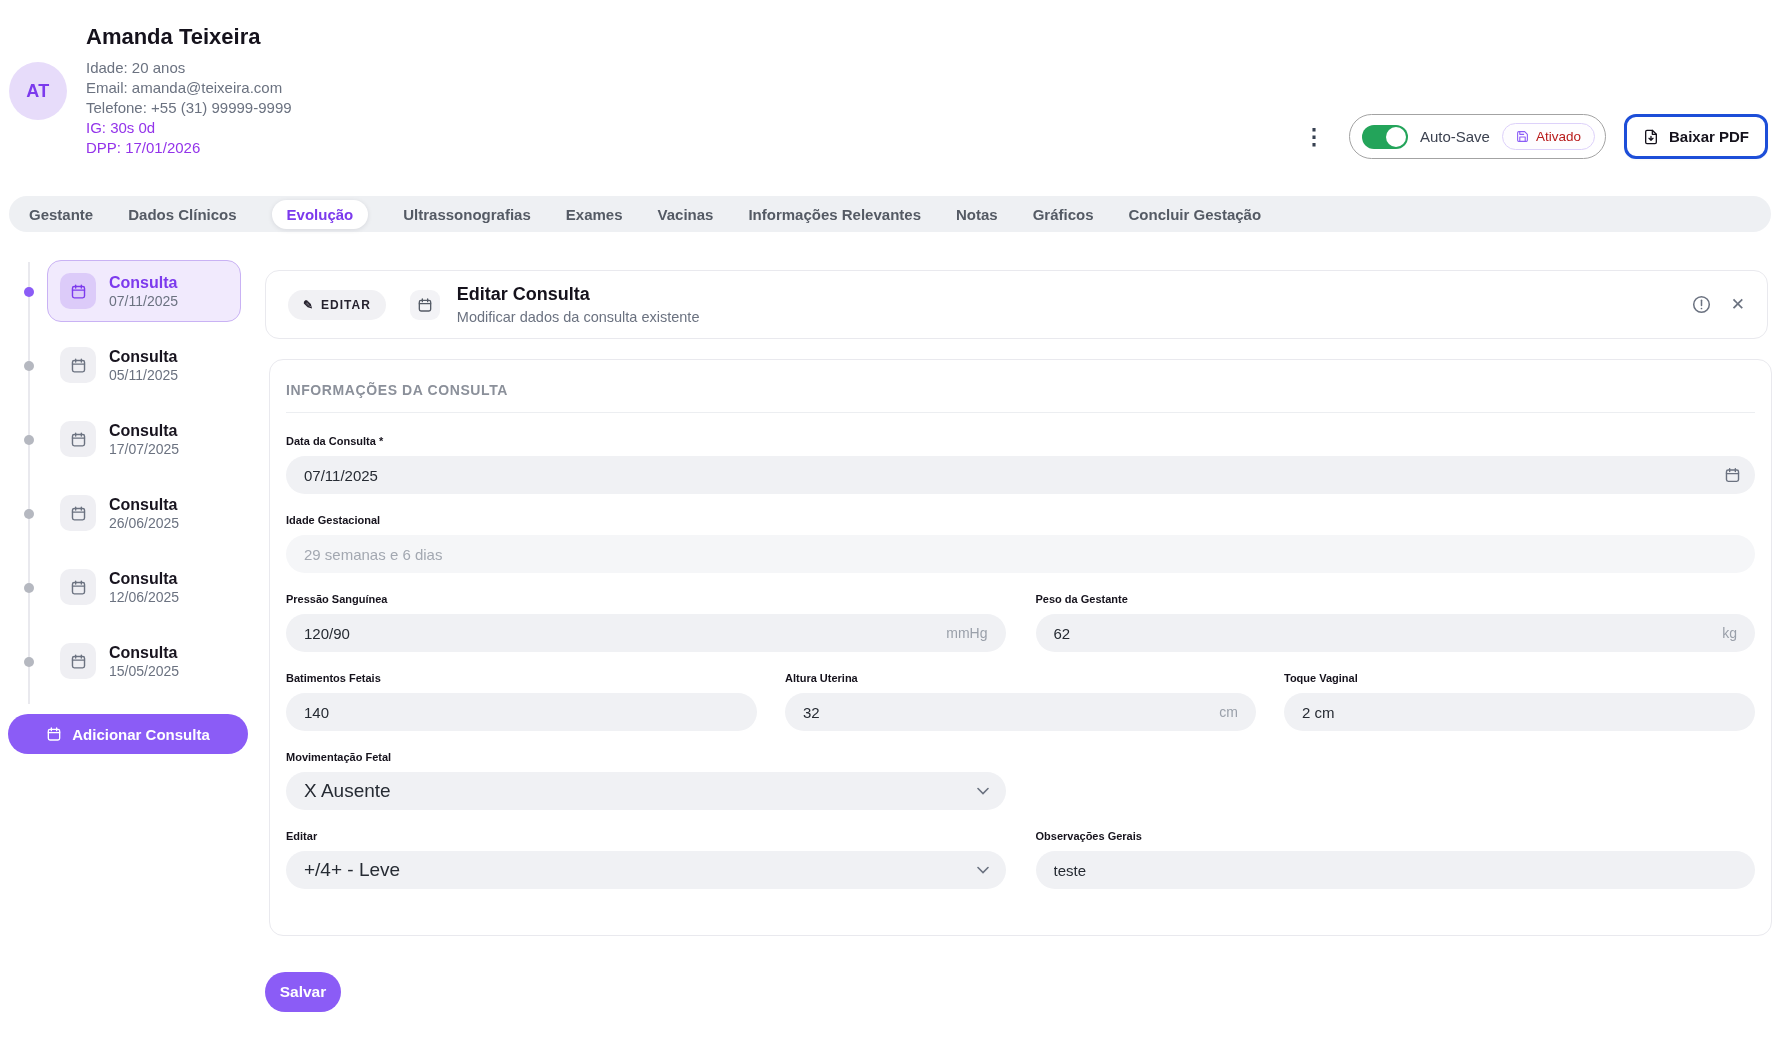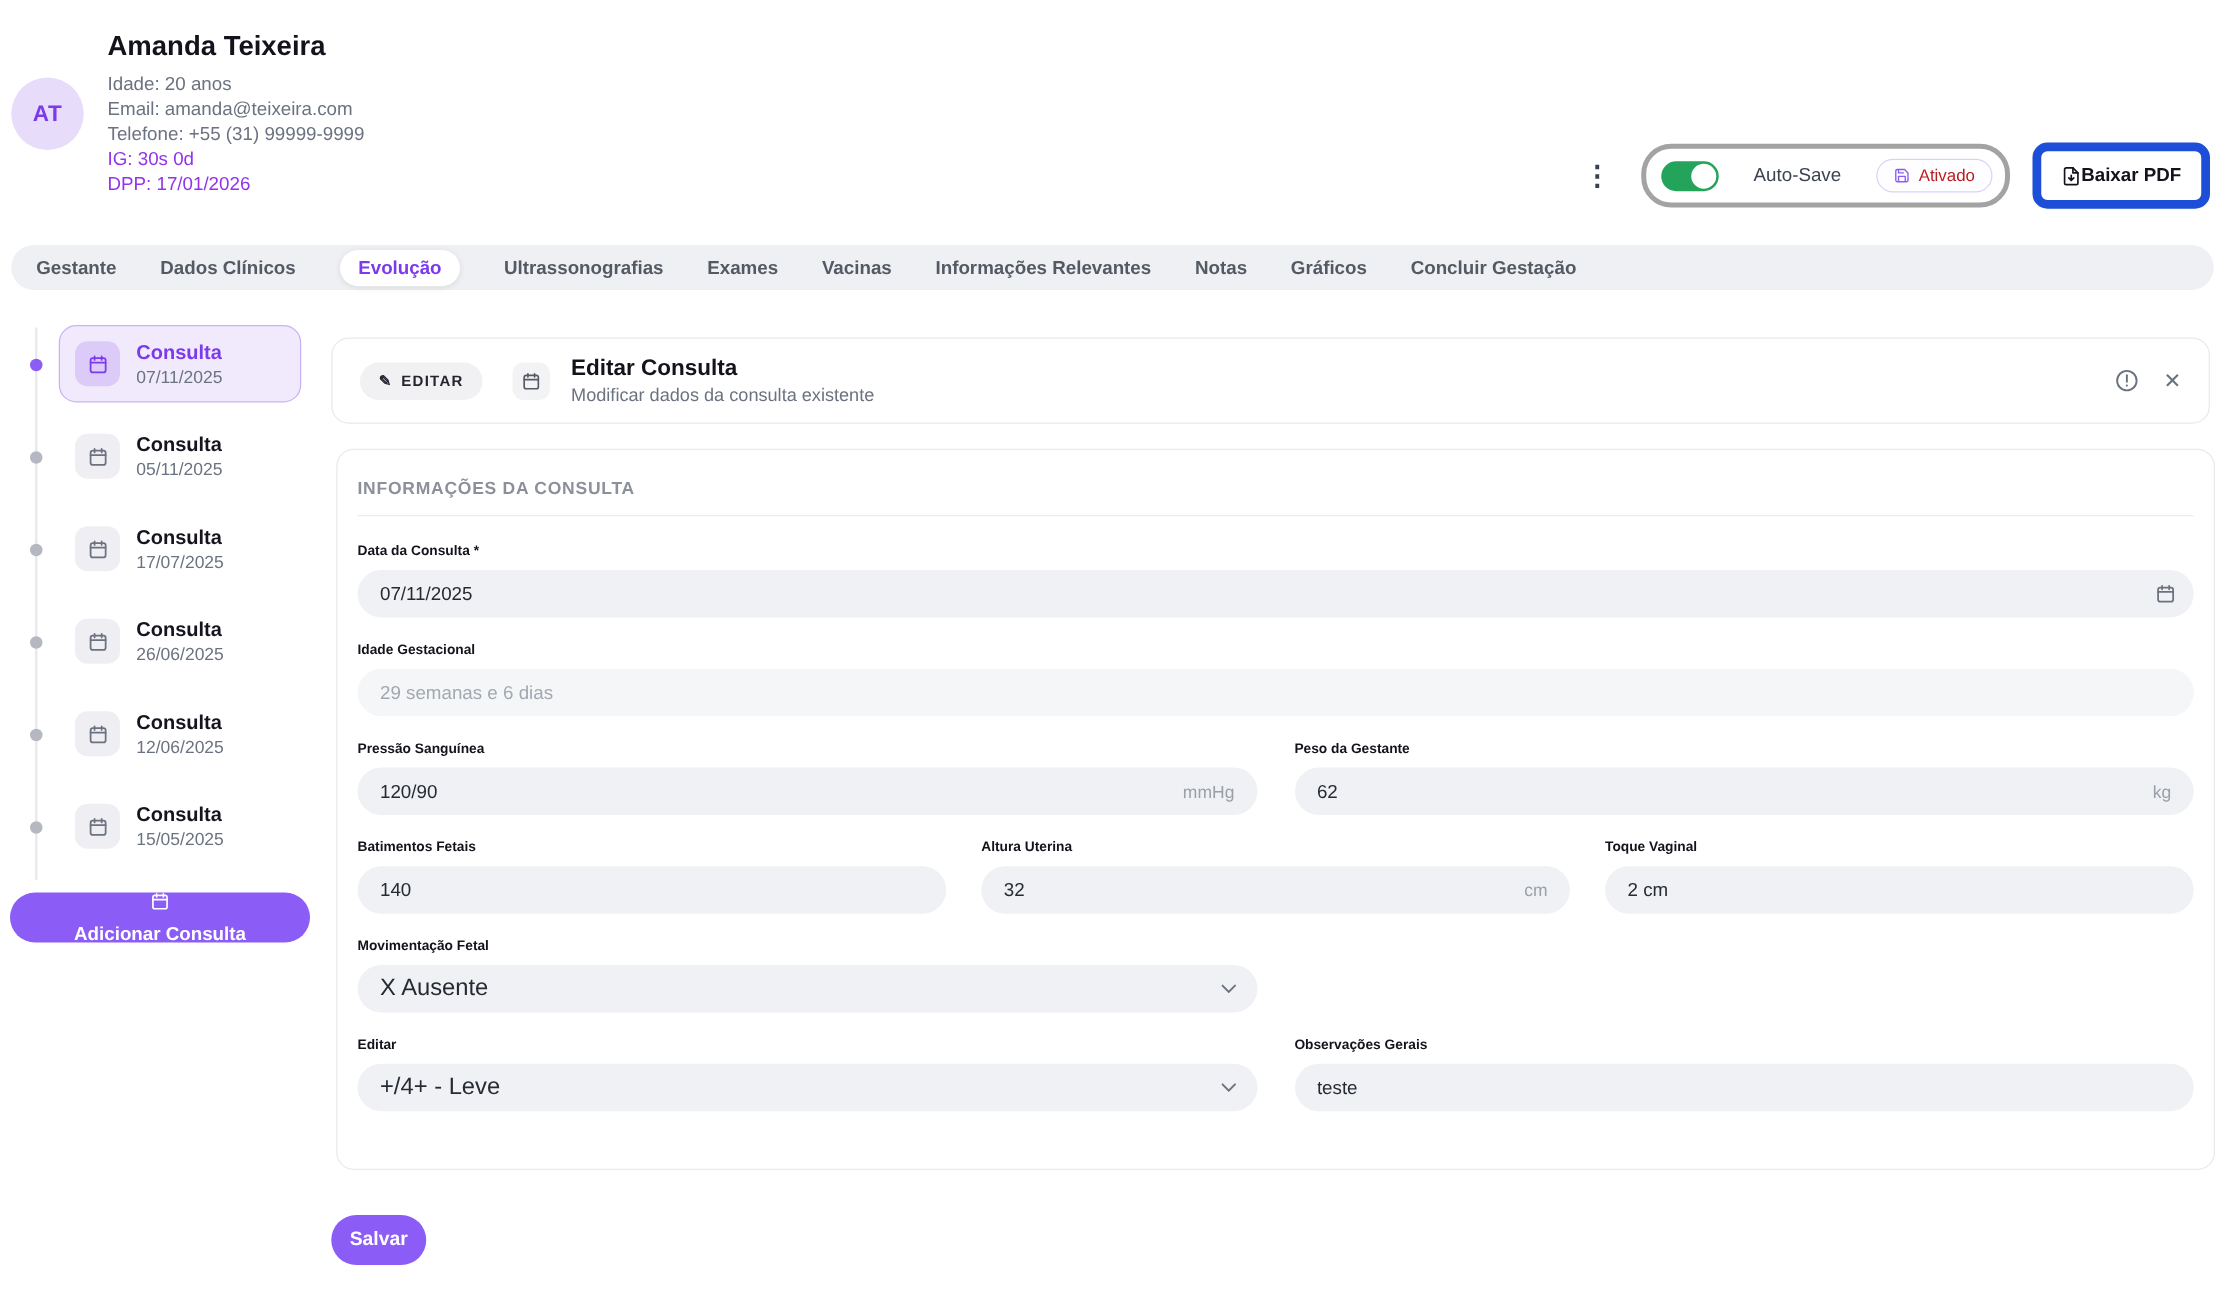--- a/index.html
+++ b/index.html
@@ -11,29 +11,29 @@
     background:#e7dcfa; color:#7c3aed; font-weight:bold; font-size:18px;
     display:flex; align-items:center; justify-content:center; letter-spacing:.5px; }
   .patient-info { position:absolute; left:86px; top:24px; }
   .patient-name { font-size:22px; font-weight:bold; color:#15121c; margin-bottom:8px; }
   .patient-line { font-size:15px; color:#6b7280; line-height:20px; }
   .patient-line.purple { color:#9333ea; }
 
   
   .header-controls { position:absolute; right:12px; top:114px; display:flex; align-items:center; gap:18px; }
   .kebab { font-size:22px; font-weight:bold; color:#374151; line-height:1; padding:4px 6px; cursor:pointer; }
-  .autosave-pill { display:flex; align-items:center; gap:28px; padding:8px 10px 8px 12px;
-    border:4px solid #a3a3a3; border-radius:24px; background:#fff; }
+  .autosave-pill { display:flex; align-items:center; gap:12px; padding:8px 10px 8px 12px;
+    border:1px solid #a3a3a3; border-radius:24px; background:#fff; }
   .toggle { width:46px; height:24px; border-radius:12px; background:#23a45a; position:relative; cursor:pointer; }
   .toggle .knob { position:absolute; right:2px; top:2px; width:20px; height:20px; border-radius:50%; background:#fff; }
   .autosave-label { font-size:15px; color:#3c4250; font-weight:500; }
   .status-pill { display:flex; align-items:center; gap:7px; padding:5px 13px; border:1px solid #ddd1fa;
     border-radius:16px; color:#b91c1c; font-size:13.5px; background:#fefdff; }
-  .pdf-button { display:flex; align-items:center; gap:0; padding:11px 16px; background:#fff;
-    border:7px solid #1d4ed8; border-radius:12px; font-size:15px; font-weight:bold; color:#15121c;
+  .pdf-button { display:flex; align-items:center; gap:10px; padding:11px 16px; background:#fff;
+    border:3px solid #1d4ed8; border-radius:12px; font-size:15px; font-weight:bold; color:#15121c;
     box-shadow:0 1px 2px rgba(0,0,0,.03); cursor:pointer; }
 
   
   .tabbar { position:absolute; left:9px; top:196px; width:1762px; height:36px; background:#eef0f3;
     border-radius:18px; display:flex; align-items:center; padding:0 20px; gap:35px; }
   .tab { font-size:15px; font-weight:bold; color:#545a64; white-space:nowrap; cursor:pointer; }
   .tab.active { background:#ffffff; color:#7c3aed; padding:6px 15px; border-radius:16px;
     box-shadow:0 1px 5px rgba(20,20,40,.10); }
 
   
@@ -46,21 +46,21 @@
     border-radius:50%; background:#b5b8c0; }
   .consulta-item.selected .dot { background:#8b5cf6; }
   .icon-box { width:36px; height:36px; border-radius:10px; background:#efeff3; color:#6b7280;
     display:flex; align-items:center; justify-content:center; flex:none; }
   .consulta-item.selected .icon-box { background:#dccbf9; color:#7c3aed; }
   .consulta-title { font-size:16px; font-weight:bold; color:#18141f; line-height:19px; }
   .consulta-item.selected .consulta-title { color:#7c3aed; }
   .consulta-date { font-size:14px; color:#6b7280; line-height:18px; }
   .add-consulta { position:absolute; left:8px; top:714px; width:240px; height:40px; border-radius:20px;
     background:#8b5cf6; color:#fff; font-weight:bold; font-size:15px; display:flex; align-items:center;
-    justify-content:center; gap:10px; cursor:pointer; border:none;flex-direction:column; }
+    justify-content:center; gap:10px; cursor:pointer; border:none; }
 
   
   .panel-header { position:absolute; left:265px; top:270px; width:1503px; height:69px; background:#fff;
     border:1px solid #e9e9ee; border-radius:14px; display:flex; align-items:center; padding:0 22px; }
   .editar-badge { display:flex; align-items:center; gap:7px; background:#f1f1f4; border-radius:16px;
     padding:8px 15px; font-size:12px; font-weight:bold; letter-spacing:1px; color:#26222e; }
   .header-cal { width:30px; height:30px; border-radius:9px; background:#f3f3f6; color:#555b66;
     display:flex; align-items:center; justify-content:center; margin-left:24px; }
   .panel-titles { margin-left:17px; }
   .panel-title { font-size:18px; font-weight:bold; color:#15121c; }

